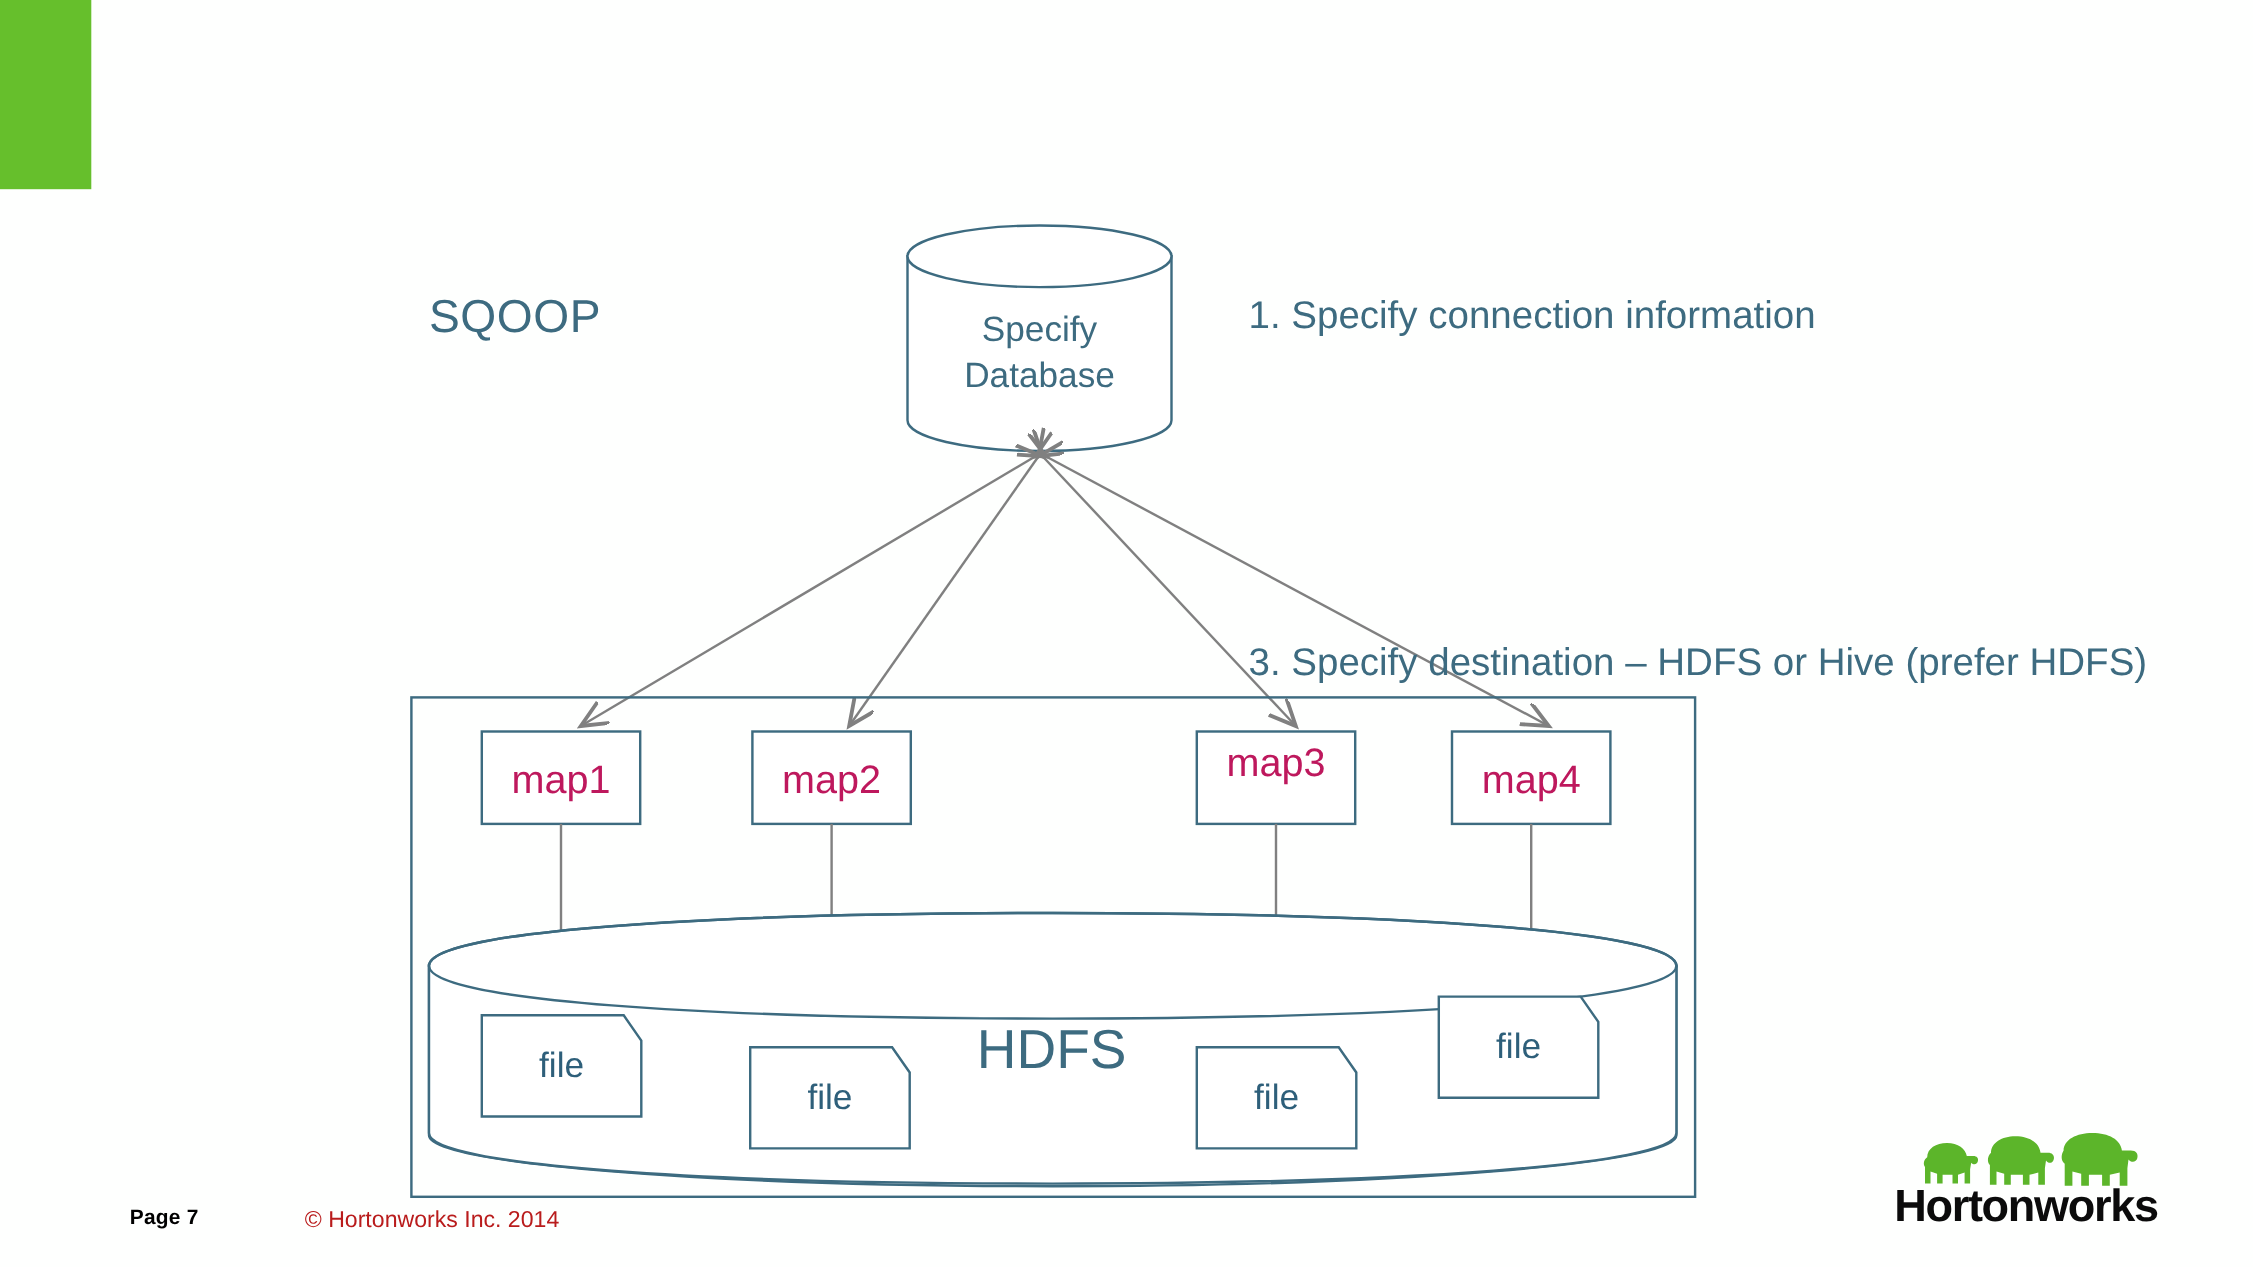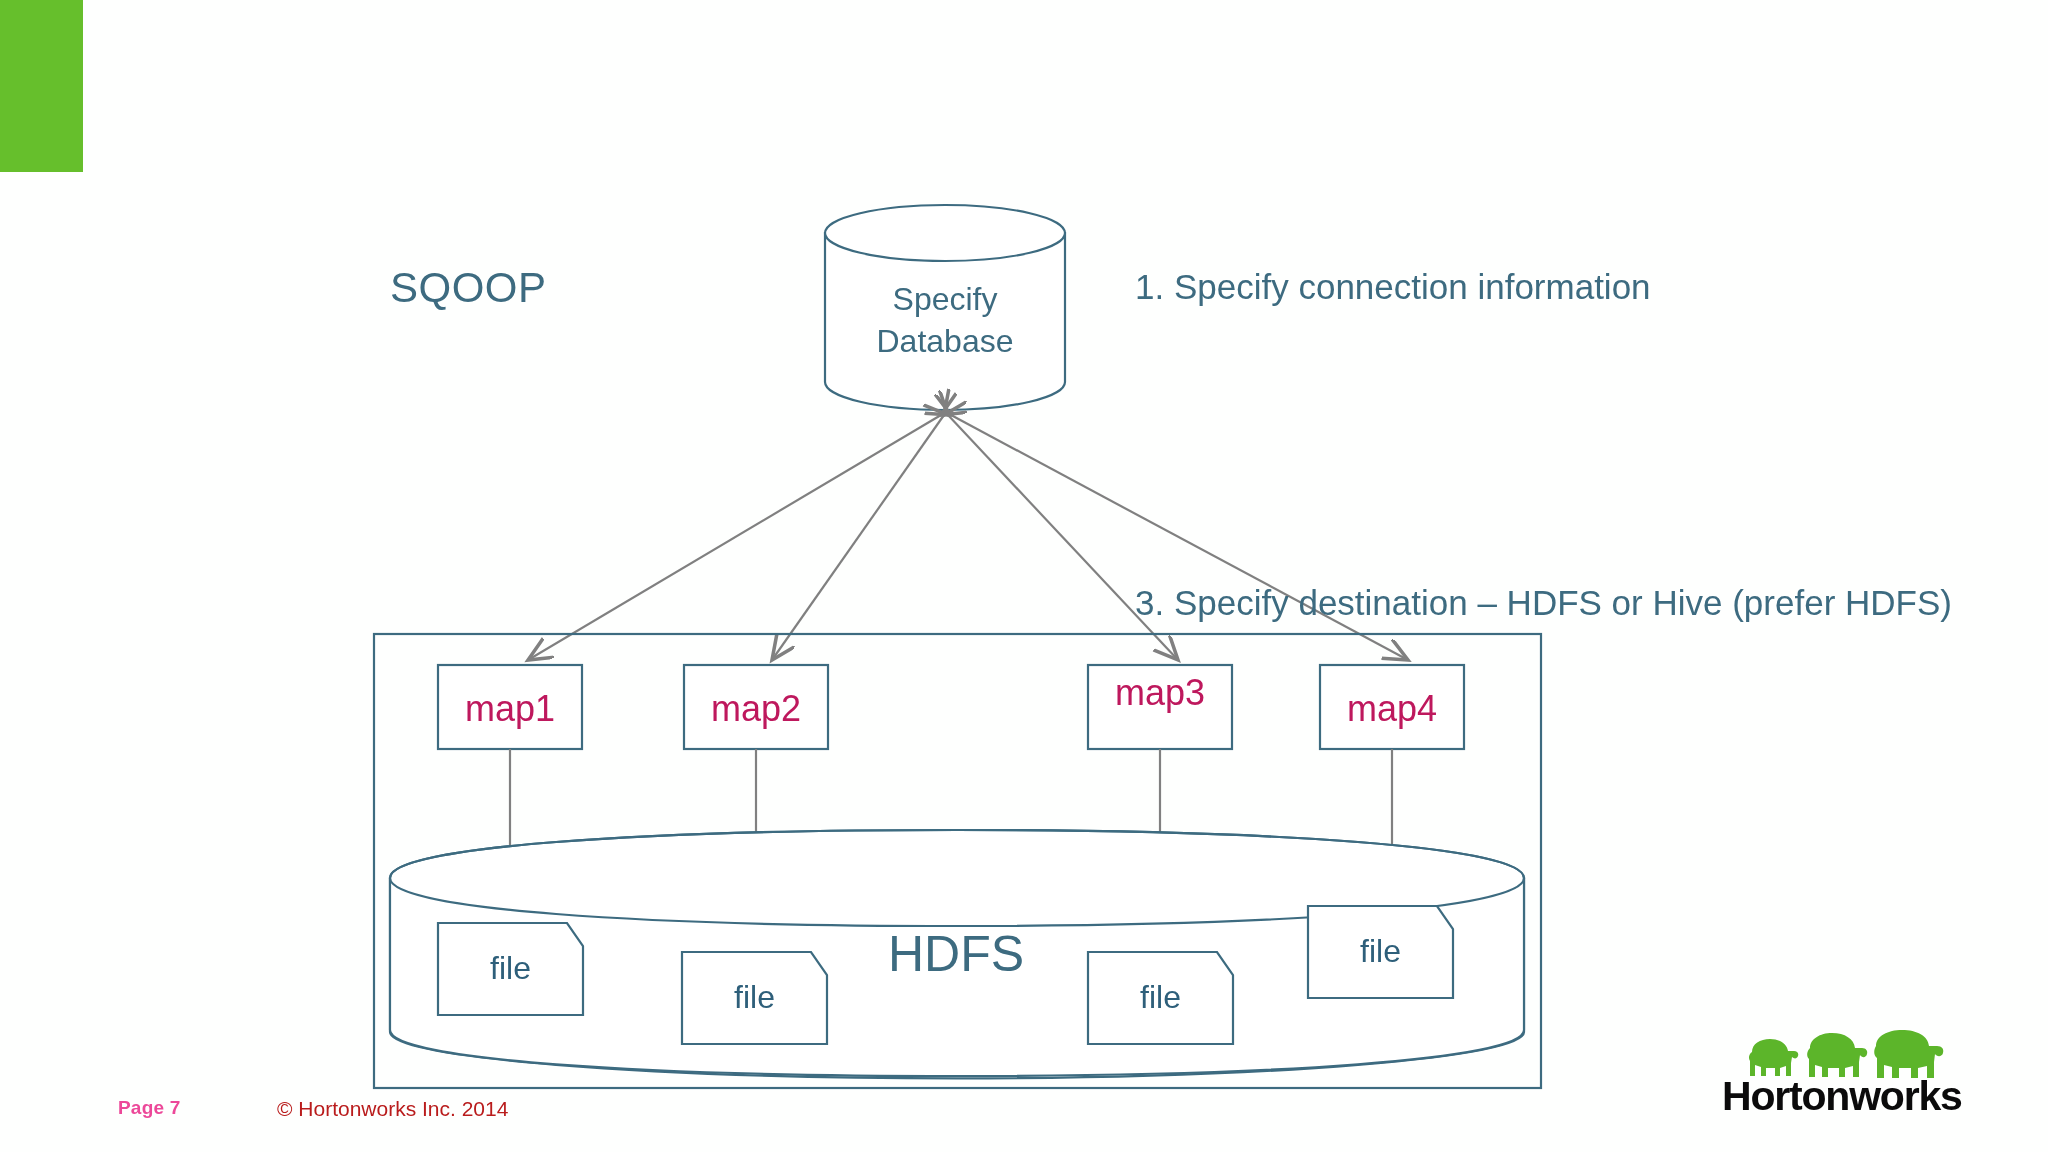--- a/index.html
+++ b/index.html
@@ -105,21 +105,21 @@
   #step-2 { top: 427px; }
   #step-3 { top: 582px; }
 
   
   #page-number {
     position: absolute;
     left: 118px;
     top: 1097px;
     font-size: 19px;
     font-weight: bold;
-    color: #ec4899;
+    color: #000000;
     letter-spacing: 0.2px;
   }
   #copyright {
     position: absolute;
     left: 277px;
     top: 1097px;
     font-size: 21px;
     color: #b91c1c;
   }
 

